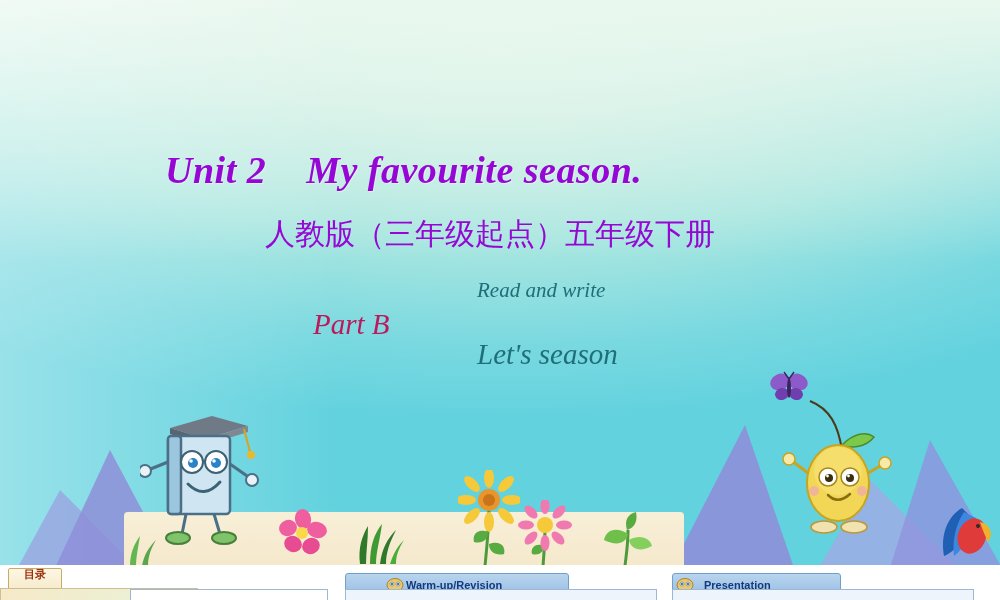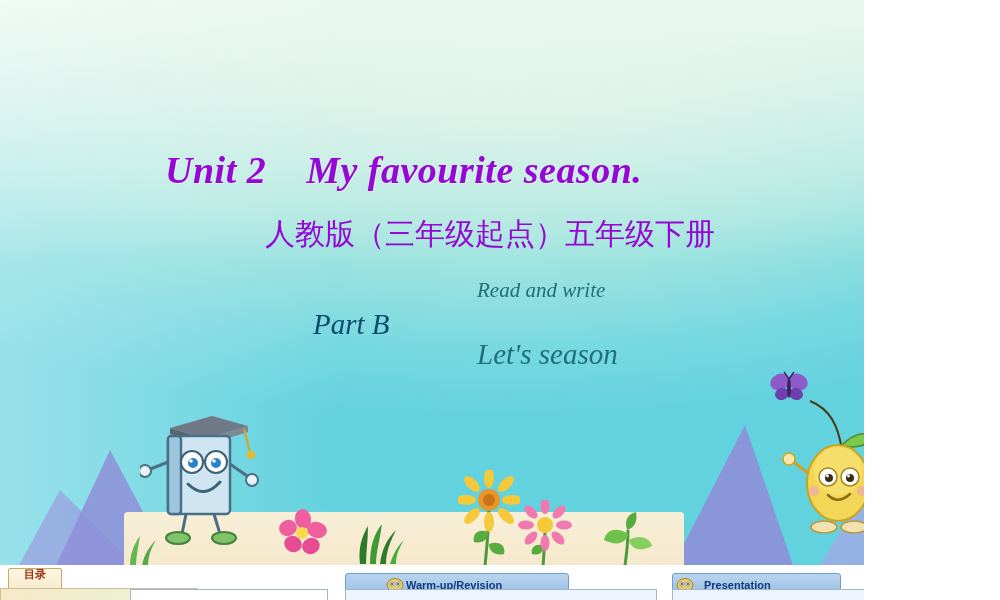--- a/index.html
+++ b/index.html
@@ -2,21 +2,21 @@
 <html><head>
 <meta charset="utf-8">
 <style>
   html, body {
     margin: 0;
     padding: 0;
     background: #ffffff;
   }
   #slide {
     position: relative;
-    width: 864px;
+    width: 1000px;
     height: 600px;
     overflow: hidden;
     font-family: "Liberation Serif", serif;
   }
   
   .bg-base {
     position: absolute;
     left: 0; top: 0;
     width: 1000px; height: 565px;
     background:
@@ -116,21 +116,21 @@
     color: #9606d4;
     line-height: 1.3;
     font-family: Liberation Serif, serif;
   }
   .line-partb {
     position: absolute;
     left: 313px;
     top: 308px;
     font-size: 29px;
     font-style: italic;
-    color: #0c4a6e;
+    color: #be185d;
   }
   .line-rw {
     position: absolute;
     left: 477px;
     top: 278px;
     font-size: 21px;
     font-style: italic;
     color: #1f6f7a;
   }
   .line-lc {

